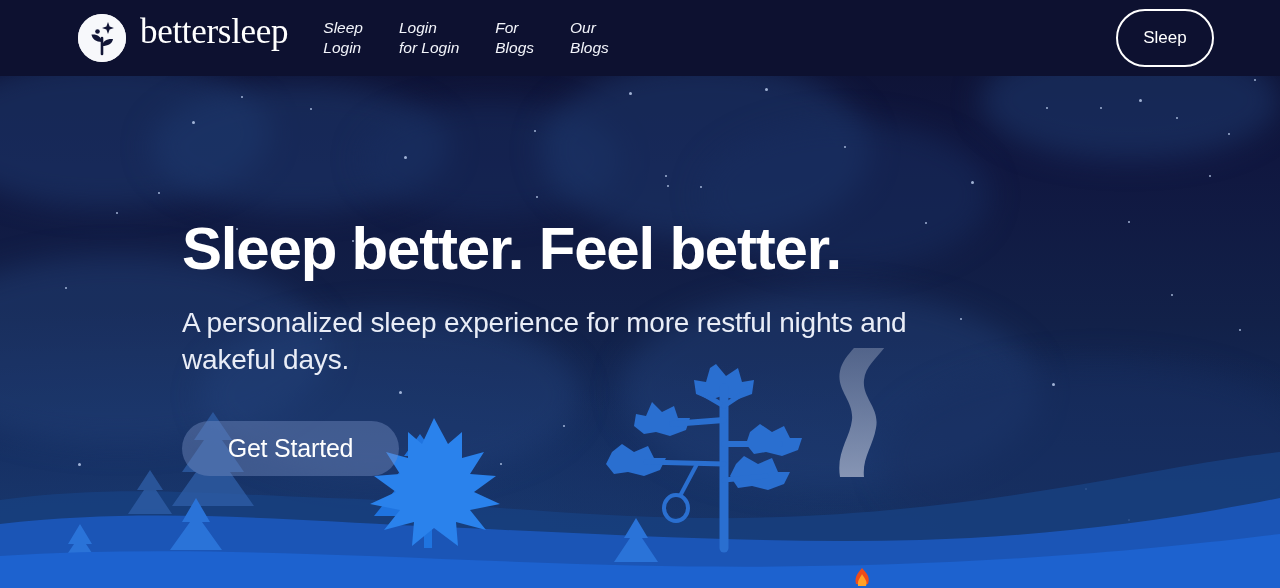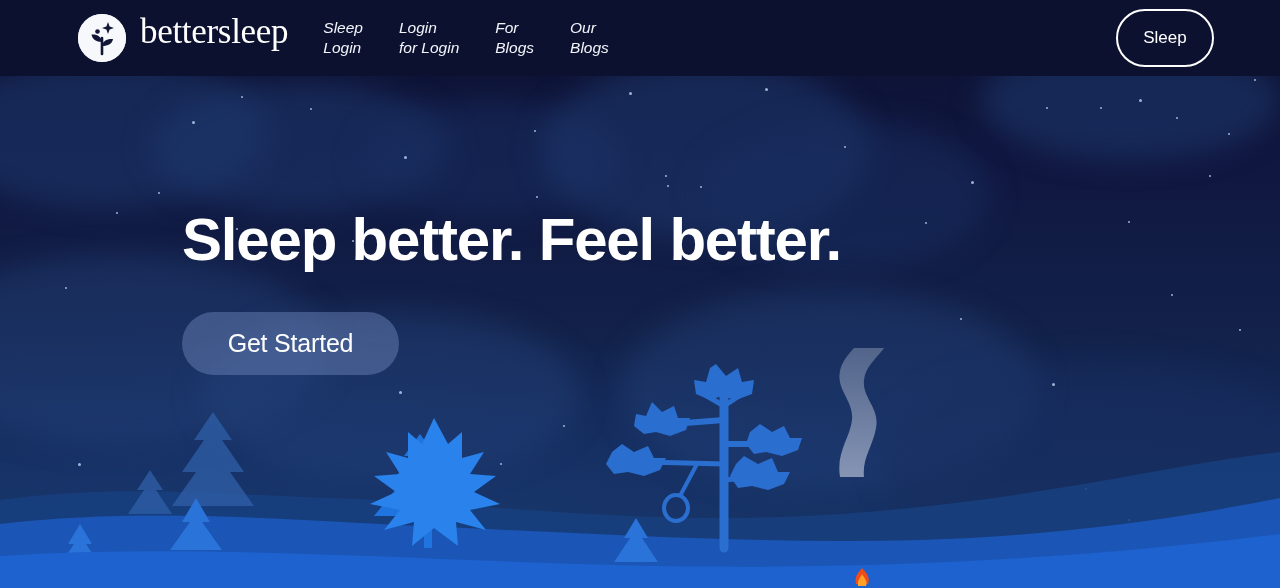--- a/index.html
+++ b/index.html
@@ -88,41 +88,41 @@
     margin-left:22px;
     width:146px; height:57px; border-radius:29px;
     border:none; background:#ffffff;
     color:#14173a; font-size:16.5px;
     font-family:"Liberation Sans", sans-serif;
     cursor:pointer;
     display:flex; align-items:center; justify-content:center;
   }
 
   
-  .hero { position:absolute; left:182px; top:209px; z-index:30; width:860px; }
+  .hero { position:absolute; left:182px; top:218px; z-index:30; width:860px; }
   .hero h1 {
     color:#ffffff;
     font-size:60px;
     line-height:1.02;
     font-weight:700;
     letter-spacing:-1.2px;
     white-space:nowrap;
   }
   .hero p {
     margin-top:26px;
     color:#e9edf7;
     font-size:28px;
     line-height:1.32;
     font-weight:400;
     max-width:770px;
     letter-spacing:-.2px;
   }
   .btn-start {
     margin-top:42px;
-    width:217px; height:63px; border-radius:35px;
+    width:217px; height:55px; border-radius:35px;
     background:rgba(120,142,196,.42);
     border:none;
     color:#ffffff; font-size:25px;
     font-family:"Liberation Sans", sans-serif;
     cursor:pointer;
     display:flex; align-items:center; justify-content:center;
     letter-spacing:-.2px;
   }
 
   
@@ -269,20 +269,21 @@
 
       <g>
         <path d="M856,236 C854,228 859,224 862,220 C865,224 871,228 868,236 Z" fill="#f04b18"></path>
         <path d="M858,238 C857,232 861,229 862,226 C864,230 868,233 866,238 Z" fill="#ffa227"></path>
       </g>
     </svg>
   </div>
 
   <section class="hero">
     <h1>Sleep better. Feel better.</h1>
+    <p>A personalized sleep experience for more restful nights and wakeful days.</p>
     <button class="btn-start">Get Started</button>
   </section>
 
   <header class="topbar">
 
     <div class="brand">
       <span class="brand-mark">
         <svg viewBox="0 0 48 48" width="48" height="48" xmlns="http://www.w3.org/2000/svg">
           <circle cx="24" cy="24" r="24" fill="#f7f8fb"></circle>
           <path d="M24 40 L24 24" stroke="#111536" stroke-width="2.6" stroke-linecap="round" fill="none"></path>

